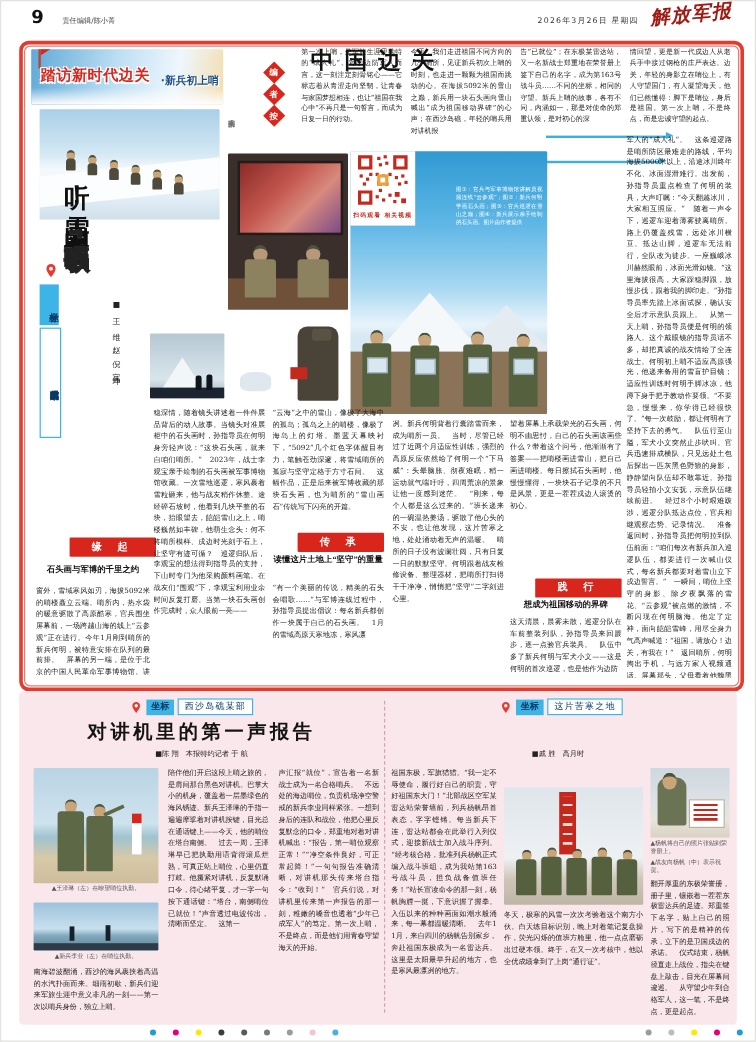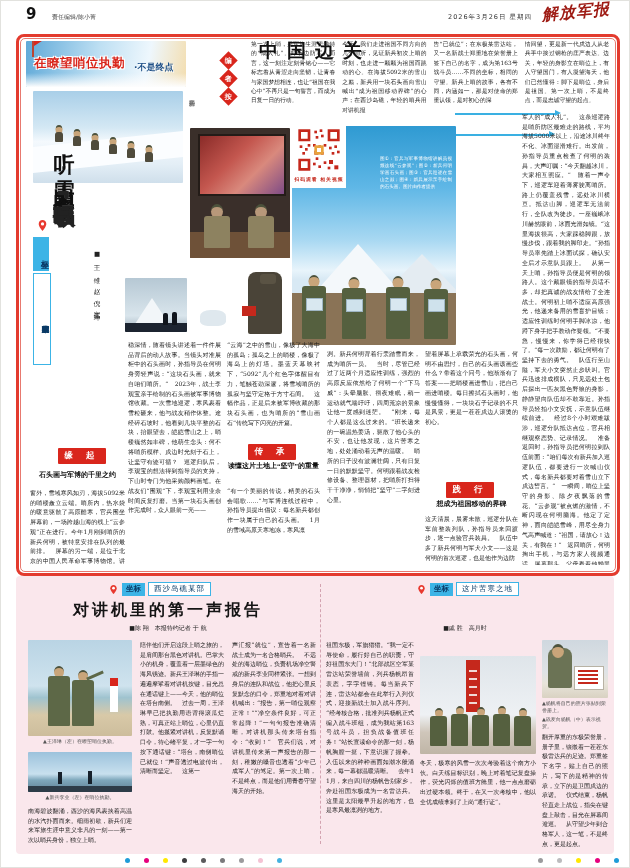--- a/index.html
+++ b/index.html
@@ -5,21 +5,21 @@
   html,body{margin:0;padding:0;background:#d8d8d4;}
   .page{position:relative;width:630px;height:868px;background:#fff;margin:0 auto;overflow:hidden;
         font-family:"DejaVu Sans","Liberation Sans",sans-serif;box-shadow:inset 0 0 0 1px #e2e2de;}
   .abs{position:absolute;}
   .col{position:absolute;font-size:6px;line-height:1.62;text-align:justify;color:#1b1b1b;
        overflow:hidden;font-family:"DejaVu Serif","Liberation Serif",serif;word-break:break-all;}
   .cap{position:absolute;font-size:5px;color:#555;line-height:1.3;font-family:"DejaVu Serif",serif;}
   .photo{position:absolute;overflow:hidden;border-radius:1px;}
   .vtext{writing-mode:vertical-rl;text-orientation:upright;}
   .badge-red{position:absolute;background:#d9261c;color:#fff;font-weight:bold;font-size:8.5px;
-             letter-spacing:5px;text-align:center;padding:2px 0;width:48px;border-radius:1px;}
+             letter-spacing:5px;text-align:center;padding:2px 12px;width:48px;border-radius:1px;}
   .sec-sub{position:absolute;font-weight:bold;font-size:7px;color:#111;text-align:center;
            font-family:Liberation Serif, serif;line-height:1.4;}
   .arrow{position:absolute;height:1.5px;background:#3ab0e2;}
   .arrow::after{content:"";position:absolute;right:-6px;top:-2.7px;border-left:6px solid #3ab0e2;
                 border-top:3.5px solid transparent;border-bottom:3.5px solid transparent;}
   .diamond{width:13px;height:13px;background:#d9261c;transform:rotate(45deg);
            display:flex;align-items:center;justify-content:center;margin:5px 0;}
   .diamond span{transform:rotate(-45deg);color:#fff;font-size:7px;font-weight:bold;}
   .zuobiao-v{position:absolute;background:#3cb4e6;color:#0a3a66;font-weight:bold;font-size:8px;
              text-align:center;padding:2px 0;width:16px;}
@@ -52,22 +52,22 @@
   <div class="abs" style="left:448px;top:13px;font-size:6.5px;letter-spacing:1px;color:#333;">2026年3月26日 星期四</div>
   <div class="abs" style="left:542px;top:2px;font-size:16px;font-weight:bold;font-style:italic;color:#9e1b14;transform:rotate(-5deg);letter-spacing:1px;font-family:'DejaVu Serif',serif;">解放军报</div>
 
   <div class="abs" style="left:16px;top:34px;width:598px;height:536px;border:3px solid #e33b2e;border-radius:8px;">
     <div class="abs" style="left:1px;top:1px;right:1px;bottom:1px;border:1px solid #e8796f;border-radius:5px;"></div>
 
     <div class="photo" style="left:7px;top:4px;width:160px;height:46px;background:linear-gradient(100deg,#5fa9d8 0%,#bfe0f3 45%,#eef7fd 75%,#f3ddae 100%);">
       <div class="abs" style="left:6px;top:-2px;width:2px;height:18px;background:#b43;"></div>
       <div class="abs" style="left:8px;top:-2px;width:0;height:0;border-top:7px solid #d9261c;border-right:11px solid transparent;"></div>
       <div class="abs" style="left:0;right:0;bottom:0;height:14px;background:linear-gradient(180deg,rgba(255,255,255,0),#fdfdfd);"></div>
-      <div class="abs" style="left:8px;top:14px;font-size:12.5px;font-weight:900;color:#d9261c;text-shadow:1px 1px 0 #fff,-1px -1px 0 #fff,1px -1px 0 #fff,-1px 1px 0 #fff;letter-spacing:0.5px;">在瞭望哨位执勤</div>
-      <div class="abs" style="left:108px;top:20px;font-size:9px;font-weight:900;color:#1d4f86;text-shadow:1px 1px 0 #fff;">·不是终点</div>
+      <div class="abs" style="left:8px;top:14px;font-size:12.5px;font-weight:900;color:#d9261c;text-shadow:1px 1px 0 #fff,-1px -1px 0 #fff,1px -1px 0 #fff,-1px 1px 0 #fff;letter-spacing:0.5px;">踏访新时代边关</div>
+      <div class="abs" style="left:108px;top:20px;font-size:9px;font-weight:900;color:#1d4f86;text-shadow:1px 1px 0 #fff;">·新兵初上哨</div>
     </div>
 
     <div class="photo" style="left:14px;top:54px;width:150px;height:92px;background:linear-gradient(180deg,#a9cfe8 0%,#d4e8f4 40%,#f4f9fd 55%,#e3eef6 80%,#cfdfeb 100%);">
       <div class="abs" style="left:0;bottom:18px;width:100%;height:26px;background:#fbfdff;transform:skewY(-6deg);"></div>
       <div class="fig" style="left:22px;top:34px;width:8px;height:17px;">
           <div class="head"></div>
           <div class="body" style="background:#4f4b3c;"></div>
         </div>
       <div class="fig" style="left:40px;top:38px;width:8px;height:17px;">
           <div class="head"></div>

